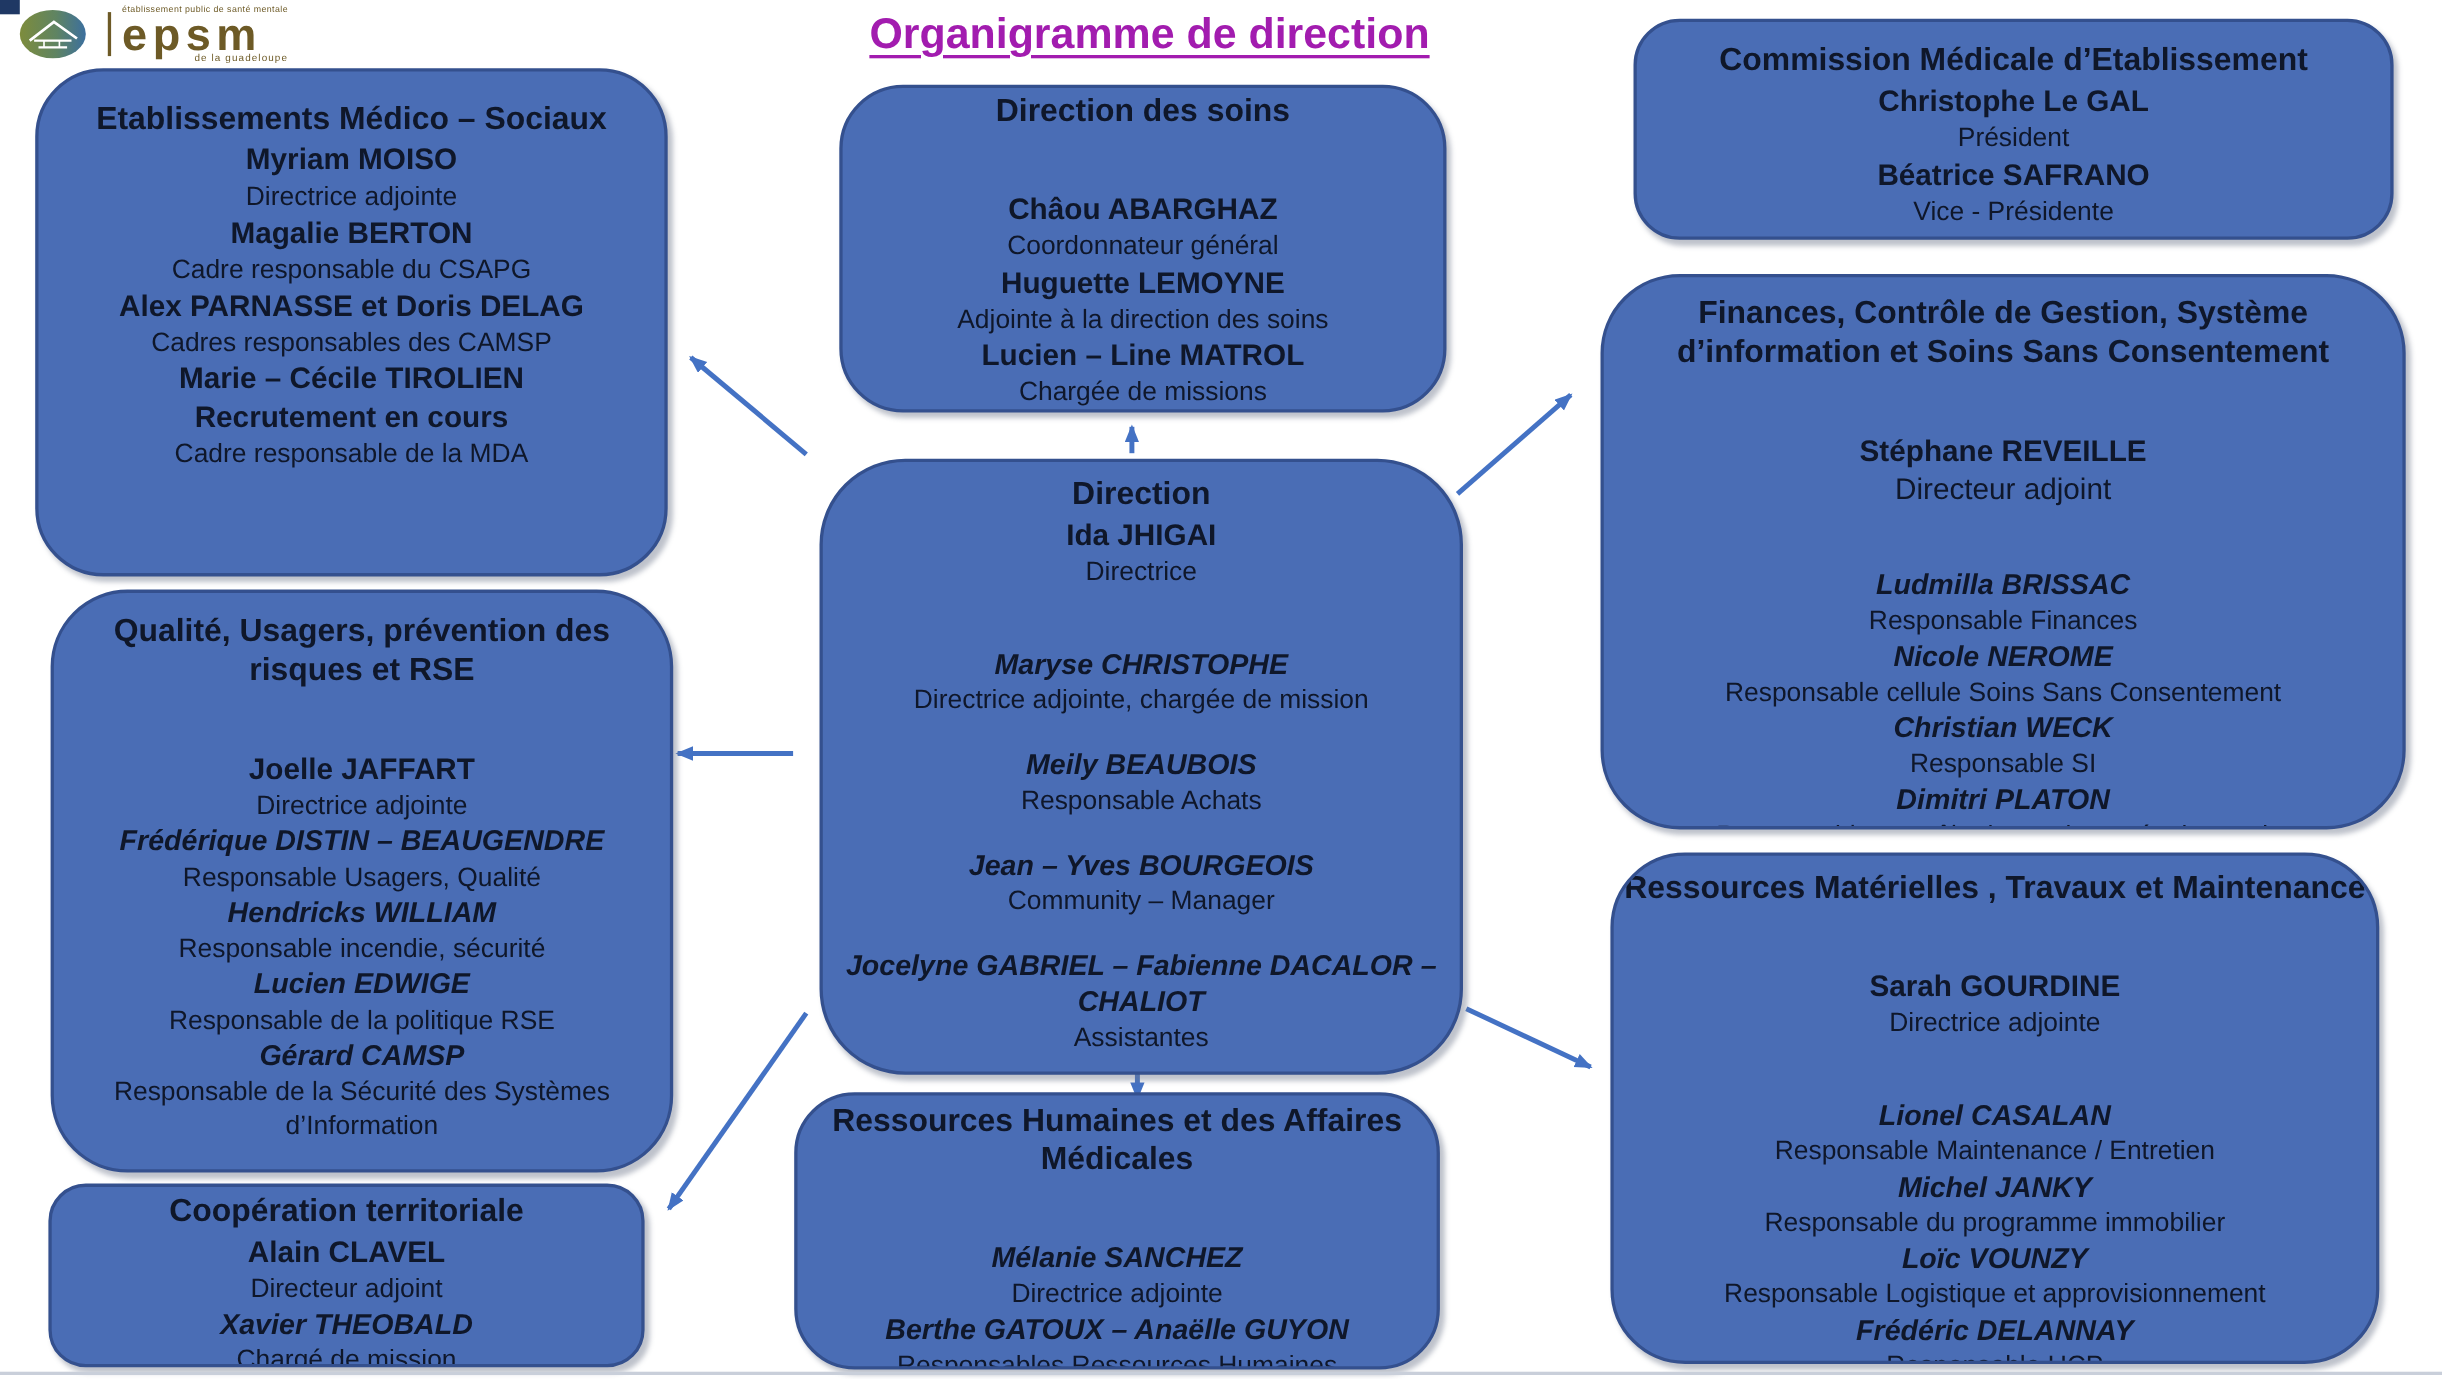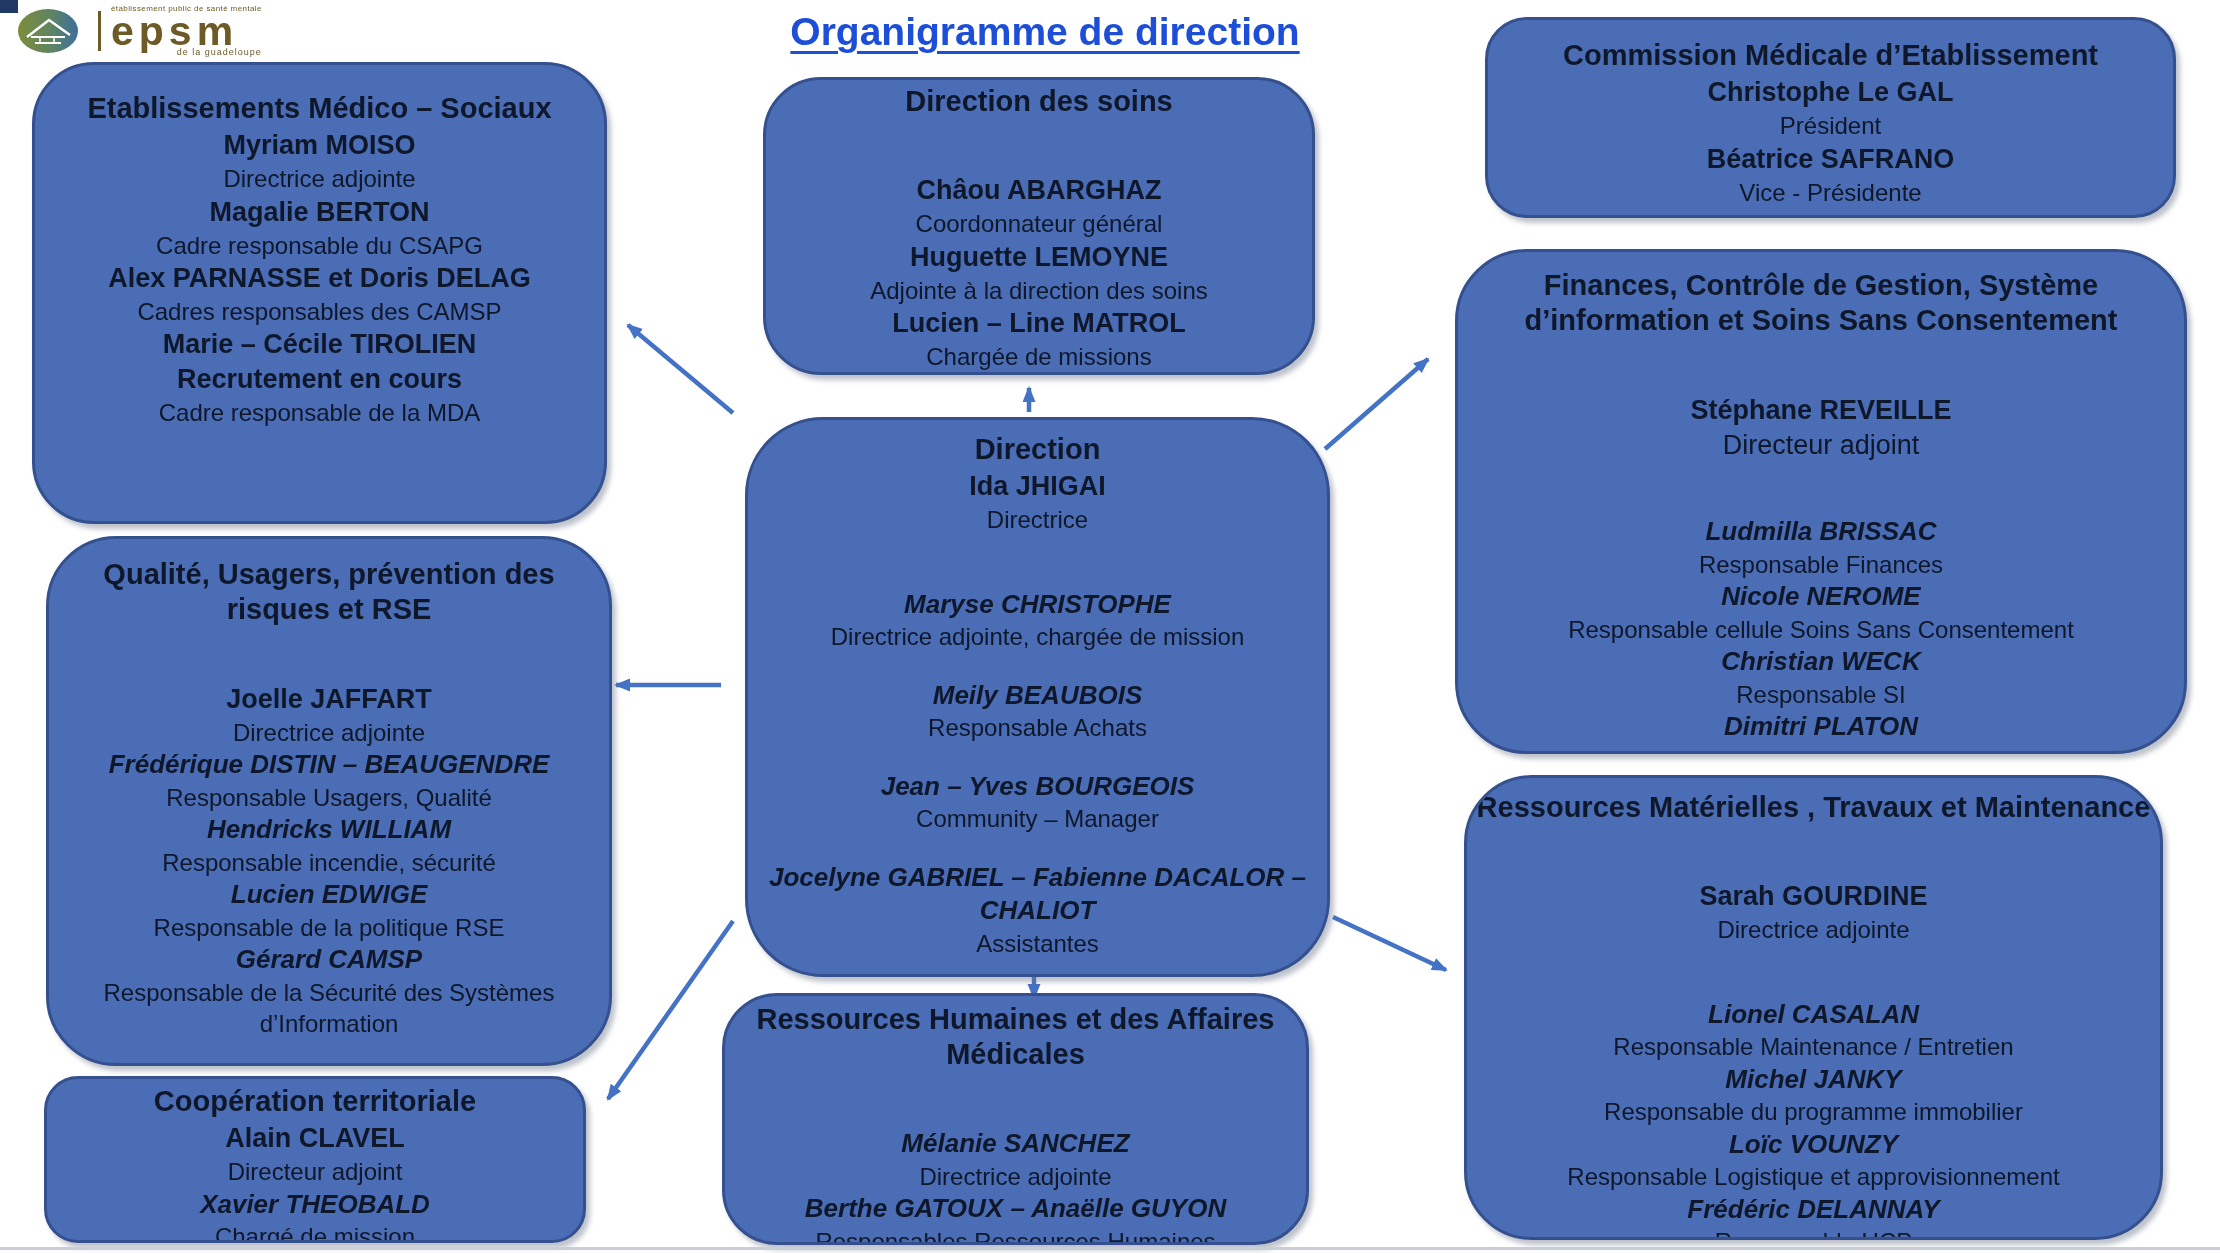--- a/index.html
+++ b/index.html
@@ -11,21 +11,21 @@
   
   .logo{position:absolute;left:16px;top:5px;display:flex;align-items:center;gap:10px;}
   .logo-divider{width:3px;height:40px;background:#6d5a26;margin-left:6px;}
   .logo-text{position:relative;color:#6d5a26;line-height:1;}
   .logo-tag-top{font-size:8px;letter-spacing:.4px;white-space:nowrap;}
   .logo-word{font-size:41px;font-weight:700;letter-spacing:5px;margin-top:-2px;}
   .logo-tag-bottom{font-size:9px;text-align:right;margin-top:-4px;letter-spacing:1px;}
 
   
   .title{position:absolute;left:745px;top:10px;width:600px;margin:0;text-align:center;
-         font-size:39px;font-weight:700;color:#1d4ed8;text-decoration:underline;
+         font-size:39px;font-weight:700;color:#a21caf;text-decoration:underline;
          text-underline-offset:6px;text-decoration-thickness:3px;}
 
   
   .arrows{position:absolute;left:0;top:0;pointer-events:none;}
 
   
   .orgbox{position:absolute;box-sizing:border-box;background:#4a6db5;border:3px solid #34508e;
           color:#0f172a;text-align:center;box-shadow:4px 5px 5px rgba(110,120,140,.45);
           overflow:hidden;padding-left:12px;padding-right:12px;}
   .ln{line-height:1.3;}

